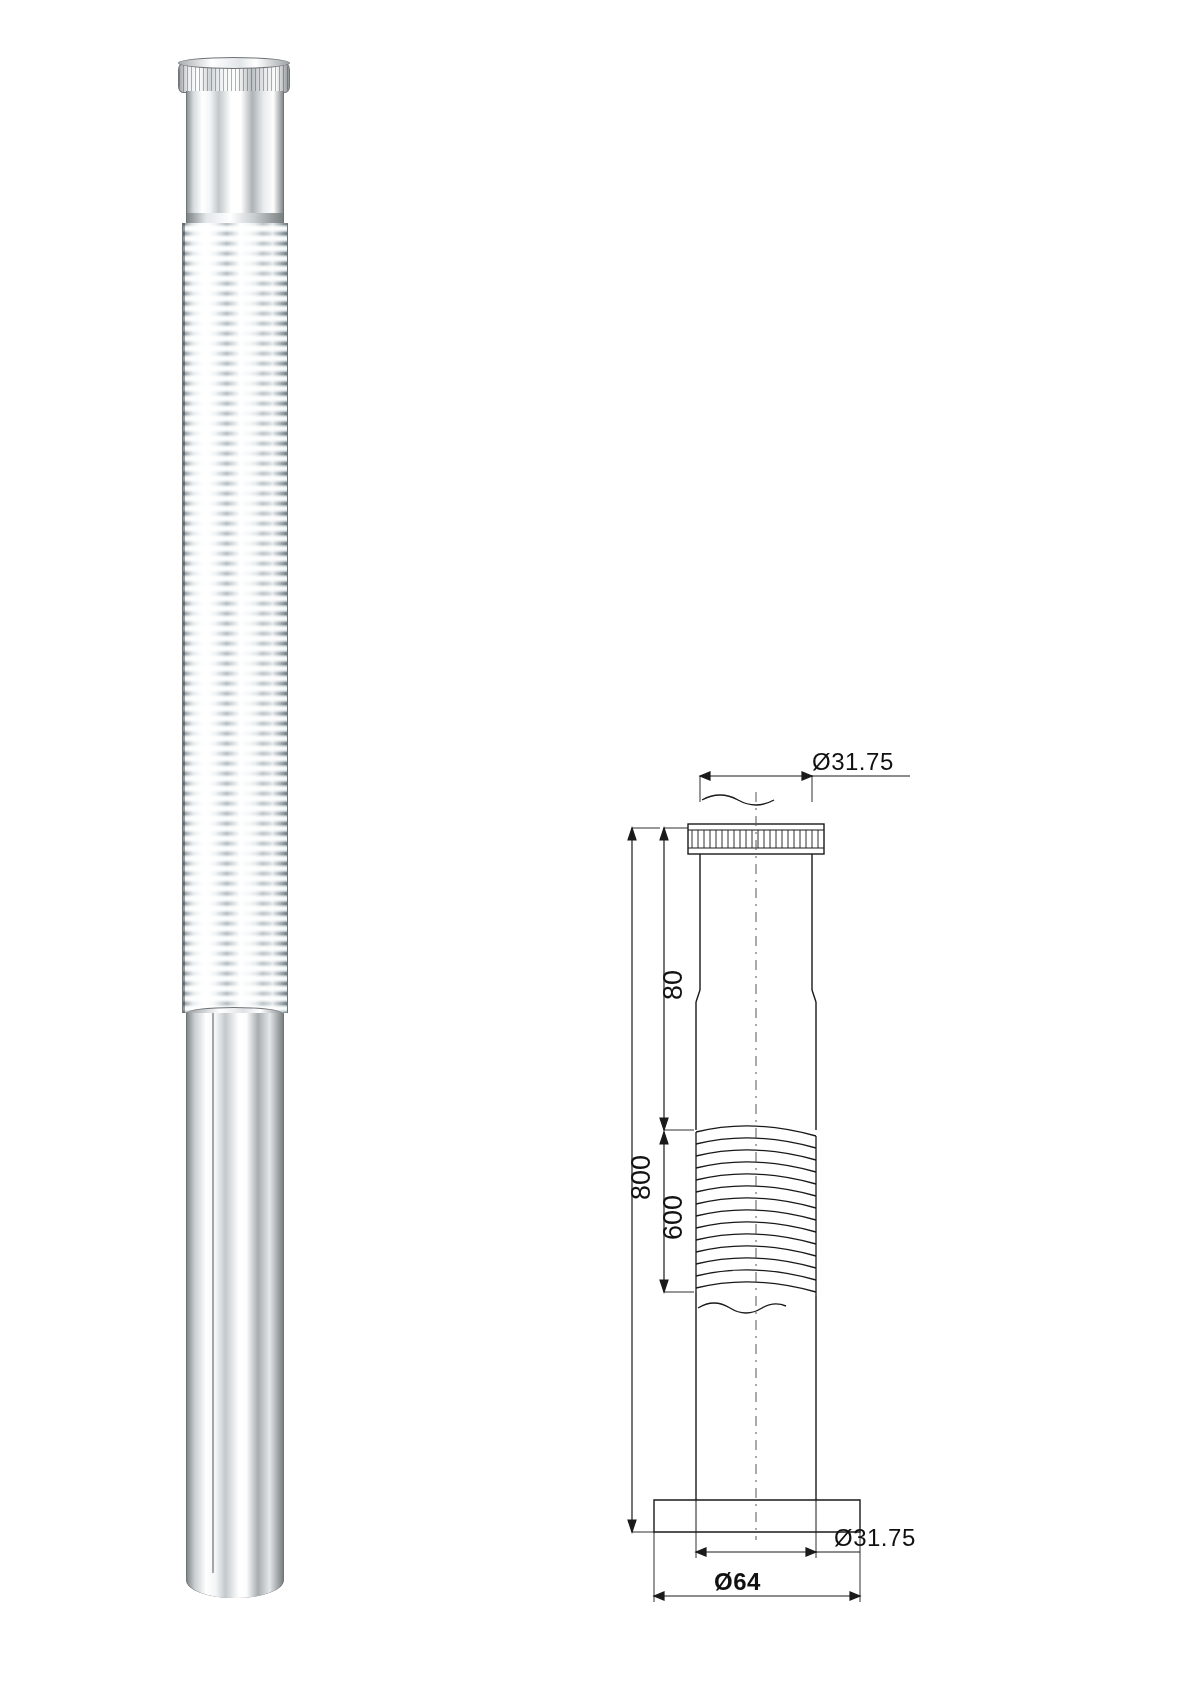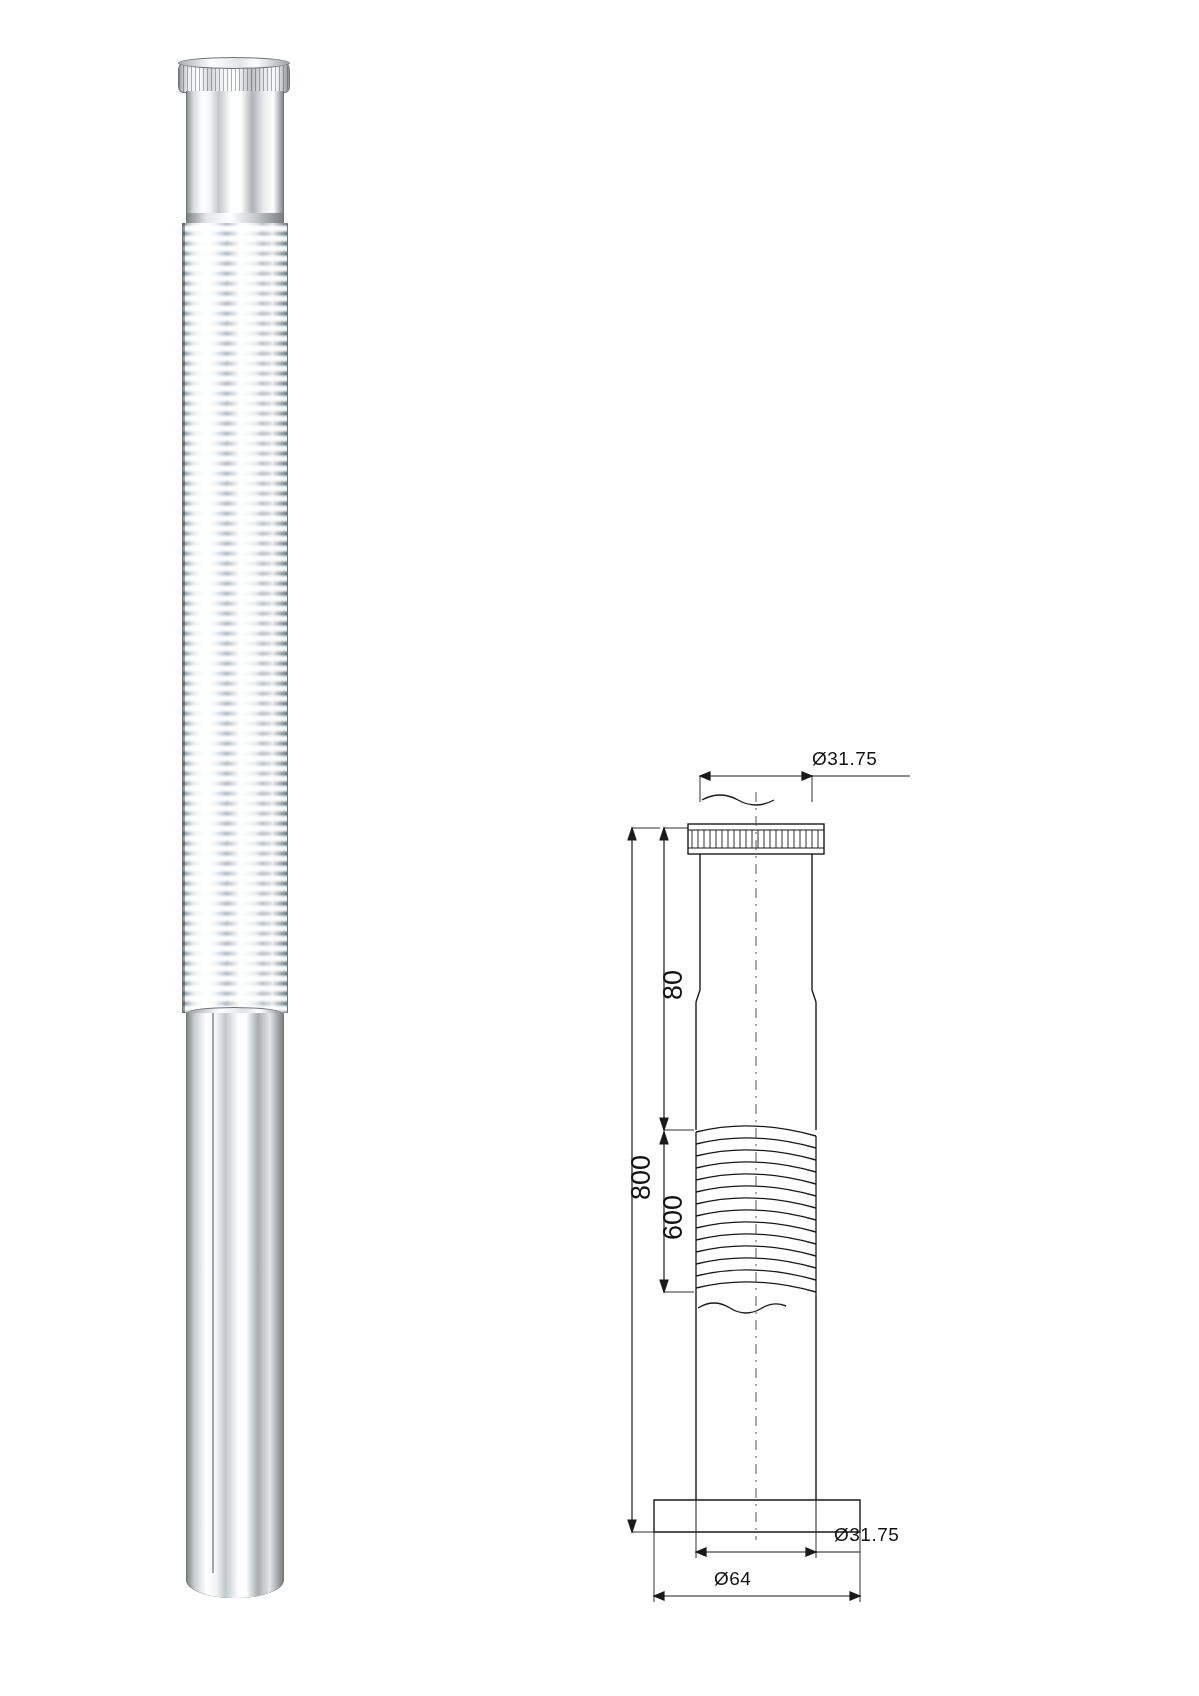--- a/index.html
+++ b/index.html
@@ -60,21 +60,21 @@
     position:absolute;left:26px;top:952px;width:96px;height:12px;border-radius:50%;
     background:linear-gradient(90deg,#9aa0a3,#ffffff 35%,#dfe3e5 60%,#ffffff 78%,#8e9396);
     border:1px solid #6f7477;box-sizing:border-box;
   }
   .tube-edge{
     position:absolute;left:52px;top:958px;width:2px;height:560px;background:rgba(60,66,70,.45);
   }
 
   
   .drawing{position:absolute;left:610px;top:740px;width:560px;height:880px;}
-  .lbl{position:absolute;font-size:19px;letter-spacing:.5px;color:#111;white-space:nowrap;}
+  .lbl{position:absolute;font-size:24px;letter-spacing:.5px;color:#111;white-space:nowrap;}
   .lbl-v{position:absolute;font-size:27px;color:#111;transform:rotate(-90deg);transform-origin:left top;white-space:nowrap;}
   svg{position:absolute;left:0;top:0;overflow:visible;}
 </style>
 </head>
 <body>
 
 <div class="canvas">
 
   <div class="product">
     <div class="cap">
@@ -175,16 +175,16 @@
     <div class="lbl" style="left:202px;top:8px;">Ø31.75</div>
 
     <div class="lbl-v" style="left:48px;top:260px;">80</div>
 
     <div class="lbl-v" style="left:48px;top:500px;">600</div>
 
     <div class="lbl-v" style="left:16px;top:460px;">800</div>
 
     <div class="lbl" style="left:224px;top:784px;">Ø31.75</div>
 
-    <div class="lbl" style="left:104px;top:828px;">Ø64</div>
+    <div class="lbl" style="left:104px;top:828px;font-weight:bold;">Ø64</div>
   </div>
 
 </div>
 
 </body></html>

